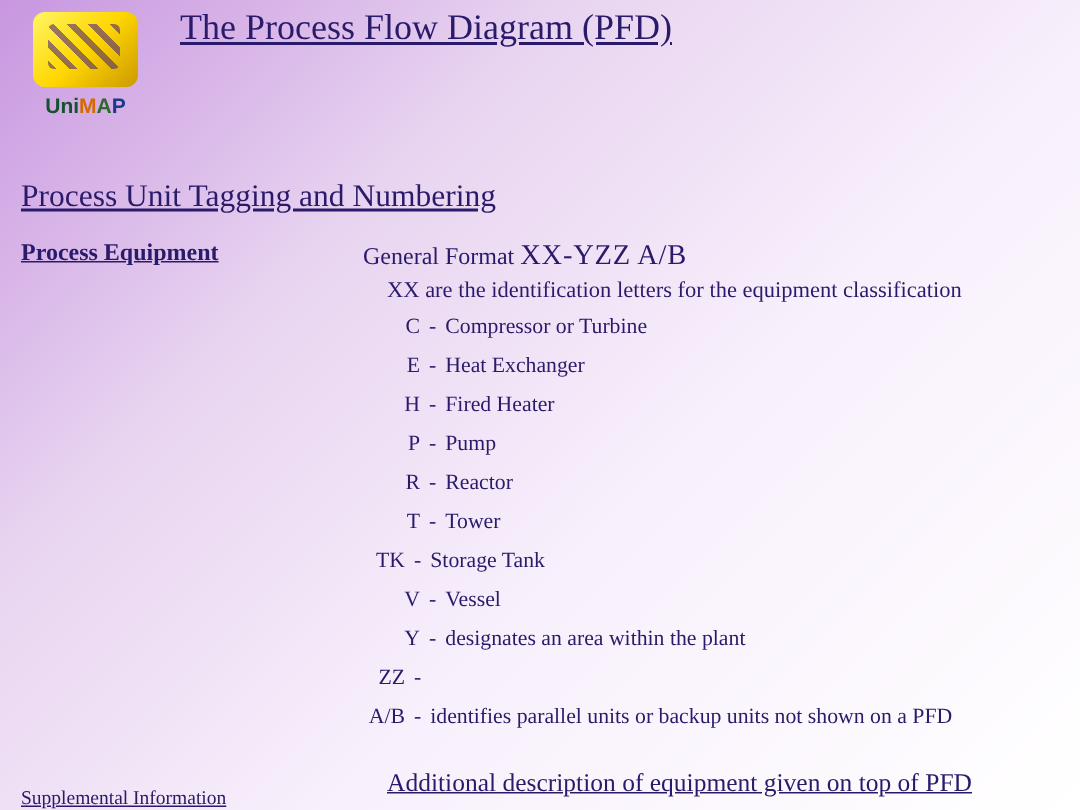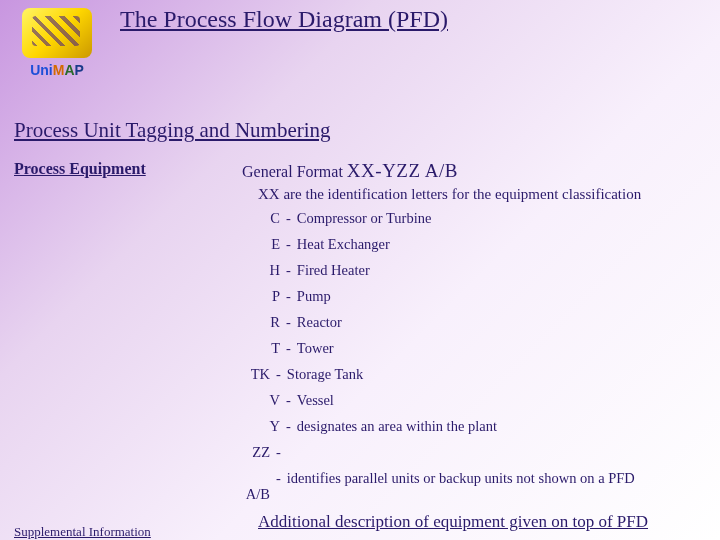--- a/index.html
+++ b/index.html
@@ -35,21 +35,21 @@
     background: repeating-linear-gradient(45deg, rgba(80,40,120,0.6) 0 4px, transparent 4px 10px);
     border-radius: 4px;
   }
   .logo-text {
     margin-top: 4px;
     font-family: Arial, sans-serif;
     font-weight: bold;
     font-size: 14px;
     text-align: center;
   }
-  .logo-text .u { color: #1d4ed8; }
+  .logo-text .u { color: #14532d; }
   .logo-text .m { color: #d46a00; }
   .logo-text .a { color: #2a6a2a; }
   .logo-text .p { color: #1a3a8a; }
 
   .title {
     position: absolute;
     top: 6px;
     left: 120px;
     font-size: 24px;
     text-decoration: underline;
@@ -186,20 +186,20 @@
   <div class="item">
     <span class="code">Y</span>
     <span class="dash">-</span>
     <span>designates an area within the plant</span>
   </div>
   <div class="item tk-offset">
     <span class="code">ZZ</span>
     <span class="dash">-</span>
   </div>
   <div class="item" style="margin-left:-18px;">
-    <span class="code" style="width:36px;margin-top:16px;">A/B</span>
+    <span class="code" style="width:36px;">A/B</span>
     <span class="dash">-</span>
     <span>identifies parallel units or backup units not shown on a PFD</span>
   </div>
 </div>
 
 <div class="suppl">Supplemental Information</div>
 <div class="suppl-desc">Additional description of equipment given on top of PFD</div>
 
 </body></html>

